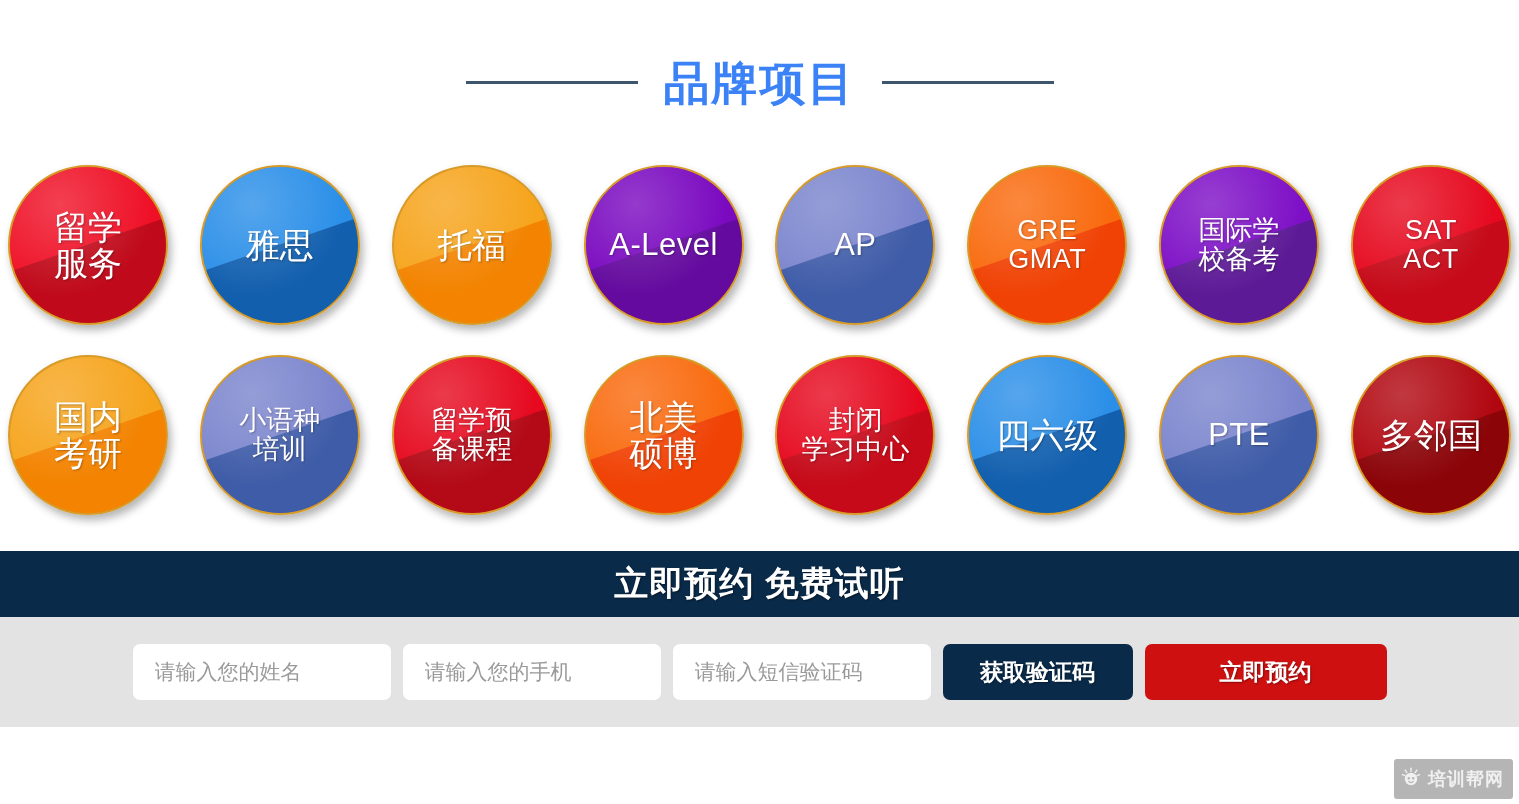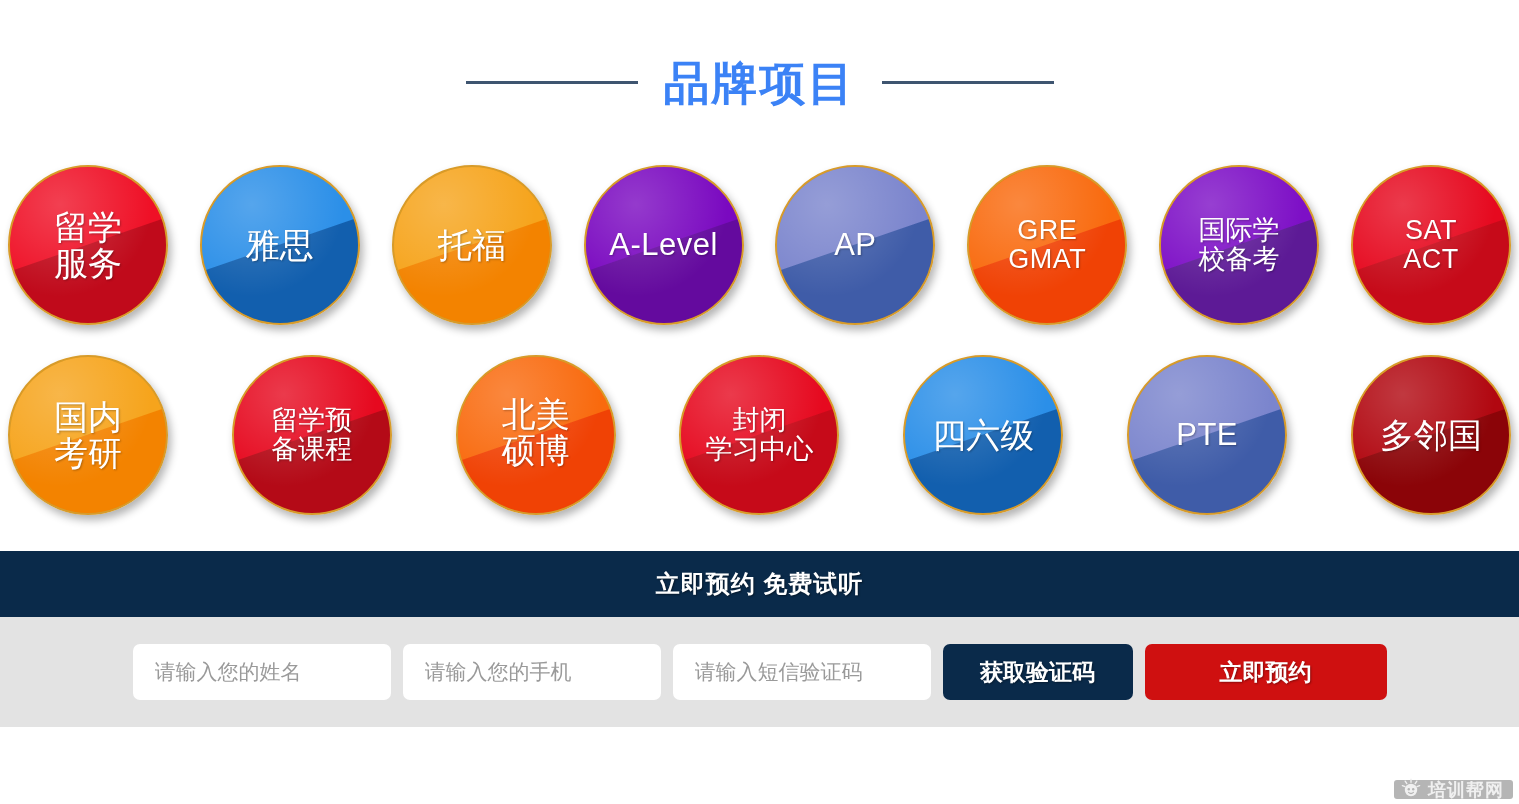--- a/index.html
+++ b/index.html
@@ -101,21 +101,21 @@
   .cta-banner {
     margin-top: 36px;
     height: 66px;
     background: #0a2a4a;
     display: flex;
     align-items: center;
     justify-content: center;
   }
   .cta-banner-text {
     color: #ffffff;
-    font-size: 24px;
+    font-size: 34px;
     font-weight: bold;
     letter-spacing: 1px;
     text-shadow: 1px 1px 2px rgba(0,0,0,0.45);
   }
 
   
   .form-strip {
     height: 110px;
     background: #e3e3e3;
     display: flex;
@@ -155,21 +155,21 @@
   .btn-submit {
     width: 242px;
     background: #cf1010;
   }
 
   
   .watermark {
     position: absolute;
     right: 6px;
     bottom: 5px;
-    height: 19px;
+    height: 40px;
     background: #b5b5b5;
     border-radius: 3px;
     display: flex;
     align-items: center;
     gap: 7px;
     padding: 0 9px 0 7px;
   }
   .watermark-icon { display: block; }
   .watermark-text {
     color: #f0f0f0;
@@ -236,27 +236,33 @@
       </div>
     </div>
   <div class="circle-row">
       <div class="circle-cell">
         <div class="bubble" style="border-color: rgb(215, 155, 42); background: linear-gradient(161deg, rgb(246, 164, 28) 0%, rgb(246, 164, 28) 49.5%, rgb(243, 131, 0) 50%, rgb(243, 131, 0) 100%);">
           <div class="bubble-label">国内
 考研</div>
         </div>
       </div>
       <div class="circle-cell">
+        <div class="bubble" style="border-color: rgb(215, 155, 42); background: linear-gradient(161deg, rgb(123, 133, 205) 0%, rgb(123, 133, 205) 49.5%, rgb(63, 92, 168) 50%, rgb(63, 92, 168) 100%);">
+          <div class="bubble-label small">小语种
+培训</div>
+        </div>
+      </div>
+      <div class="circle-cell">
         <div class="bubble" style="border-color: rgb(215, 155, 42); background: linear-gradient(161deg, rgb(230, 9, 31) 0%, rgb(230, 9, 31) 49.5%, rgb(180, 10, 23) 50%, rgb(180, 10, 23) 100%);">
           <div class="bubble-label small">留学预
 备课程</div>
         </div>
       </div>
       <div class="circle-cell">
-        <div class="bubble" style="border-color: rgb(215, 155, 42); background: linear-gradient(161deg, rgb(249, 106, 14) 0%, rgb(249, 106, 14) 49.5%, rgb(240, 66, 5) 50%, rgb(240, 66, 5) 100%); font-family: Liberation Mono, monospace;">
+        <div class="bubble" style="border-color: rgb(215, 155, 42); background: linear-gradient(161deg, rgb(249, 106, 14) 0%, rgb(249, 106, 14) 49.5%, rgb(240, 66, 5) 50%, rgb(240, 66, 5) 100%);">
           <div class="bubble-label">北美
 硕博</div>
         </div>
       </div>
       <div class="circle-cell">
         <div class="bubble" style="border-color: rgb(215, 155, 42); background: linear-gradient(161deg, rgb(230, 9, 31) 0%, rgb(230, 9, 31) 49.5%, rgb(198, 10, 25) 50%, rgb(198, 10, 25) 100%);">
           <div class="bubble-label small">封闭
 学习中心</div>
         </div>
       </div>

